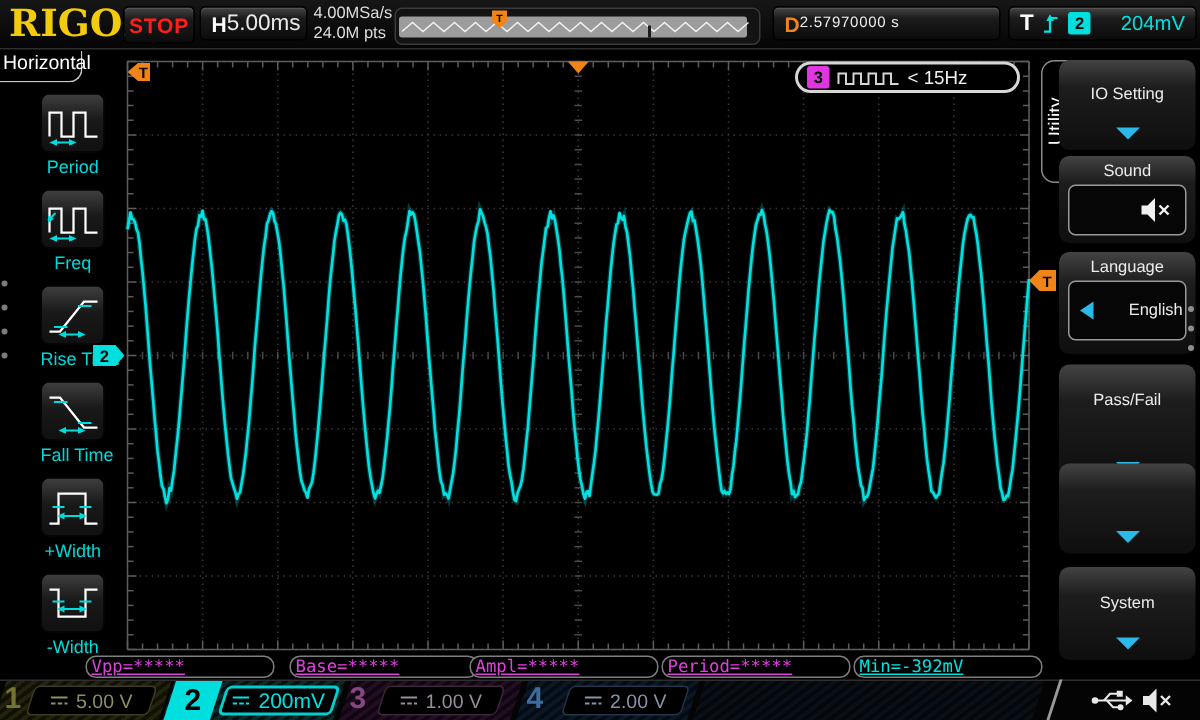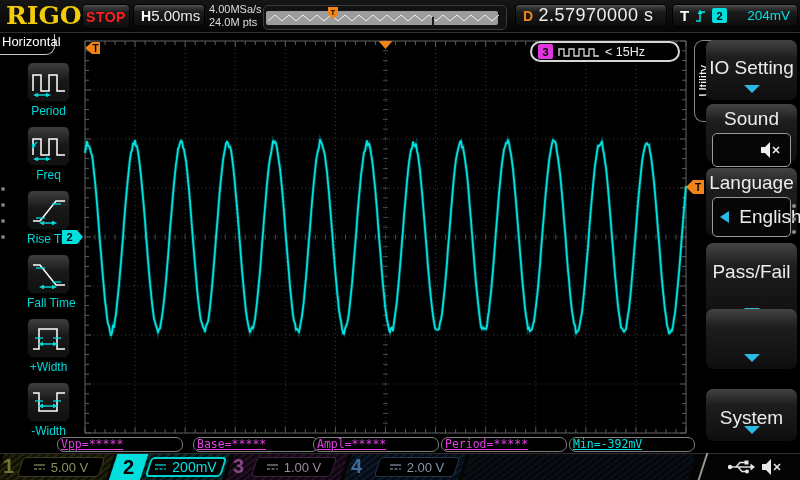--- a/index.html
+++ b/index.html
@@ -13,42 +13,42 @@
   .tb-badge{background:linear-gradient(180deg,#454545,#1b1b1b 35%,#0c0c0c);border:1px solid #000;border-radius:4px;box-shadow:inset 0 1px 0 #555;}
   #stop-btn{left:82px;top:4px;width:46px;height:23px;display:flex;align-items:center;justify-content:center;
             color:#ff1e1e;font-weight:bold;font-size:14px;letter-spacing:.5px;}
   #h-box{left:133px;top:4px;width:72px;height:23px;display:flex;align-items:center;padding:0 7px;box-sizing:border-box;}
   #h-box .hl{color:#fff;font-weight:bold;font-size:14px;}
   #h-box .tv{color:#e9e9e9;font-size:15px;margin-left:auto;}
   #acq{left:209px;top:3px;color:#dedede;font-size:11px;line-height:13px;}
   #preview-box{left:263px;top:5px;width:242px;height:23px;background:#131313;border:1px solid #3a3a3a;border-radius:5px;}
   #d-box{left:515px;top:4px;width:152px;height:23px;display:flex;align-items:center;padding:0 7px;box-sizing:border-box;}
   #d-box .dl{color:#f08418;font-weight:bold;font-size:14px;}
-  #d-box .dv{flex:1;text-align:center;color:#efefef;font-size:18px;letter-spacing:.5px;}
+  #d-box .dv{flex:1;color:#efefef;font-size:10px;letter-spacing:.5px;}
   #t-box{left:672px;top:4px;width:126px;height:23px;display:flex;align-items:center;gap:5px;padding:0 7px;box-sizing:border-box;}
   #t-box .tl{color:#fff;font-weight:bold;font-size:15px;}
   .ch-chip{width:15px;height:15px;border-radius:2px;display:flex;align-items:center;justify-content:center;
            font-size:11px;font-weight:bold;color:#000;}
   #t-box .lv{color:#00e2e2;font-size:13.5px;margin-left:auto;}
 
   
   #lm-header{left:0;top:34px;width:55px;height:21px;color:#fff;font-size:13px;padding-left:2px;
              border-right:1px solid #c9c9c9;border-bottom:1px solid #c9c9c9;border-radius:0 0 9px 0;box-sizing:border-box;}
   .lm-item{position:absolute;left:7px;width:43px;text-align:center;margin-left:20px;}
   .lm-box{width:43px;height:40px;background:linear-gradient(180deg,#3e3e3e,#191919 45%,#101010);
           border:1px solid #050505;border-radius:6px;display:flex;align-items:center;justify-content:center;box-sizing:border-box;}
   .lm-label{display:block;width:max-content;margin:2px auto 0;color:#00d9d9;font-size:12px;}
   .dot{position:absolute;width:4px;height:4px;border-radius:50%;}
 
   
   #utility-tab{left:694px;top:40px;width:18px;height:82px;border:1px solid #8a8a8a;border-right:none;
                border-radius:9px 0 0 9px;display:flex;align-items:center;justify-content:center;box-sizing:border-box;background:#000;}
   #utility-tab span{writing-mode:vertical-rl;transform:rotate(180deg);color:#fff;font-size:13px;}
   .rm-btn{position:absolute;left:706px;width:91px;background:linear-gradient(180deg,#434343,#1d1d1d 30%,#0e0e0e);
-          border-radius:7px;color:#ececec;font-size:19px;text-align:center;box-sizing:border-box;}
+          border-radius:7px;color:#ececec;font-size:11px;text-align:center;box-sizing:border-box;}
   .rm-label{display:block;margin-top:4px;}
   .tri-down{position:absolute;left:50%;transform:translateX(-50%);bottom:7px;width:0;height:0;
             border-left:8px solid transparent;border-right:8px solid transparent;border-top:8px solid #2bb9e8;}
   .rm-inner{margin:3px 6px 0 6px;height:32px;border:1px solid #9a9a9a;border-radius:5px;background:#060606;
             display:flex;align-items:center;justify-content:center;position:relative;padding-left:38px;}
   .tri-left{width:0;height:0;border-top:6px solid transparent;border-bottom:6px solid transparent;border-right:9px solid #2bb9e8;}
 
   
   #freq-badge{left:530px;top:41px;width:150px;height:21px;border:2px solid #d6d6d6;border-radius:11px;background:#000;
               display:flex;align-items:center;gap:5px;padding:0 6px;box-sizing:border-box;z-index:3;}
@@ -588,21 +588,21 @@
   </div>
 </div>
 
 <div class="rm-btn" style="top:243px;height:80px">
   <span class="rm-label" style="margin-top:18px">Pass/Fail</span>
   <div class="tri-down"></div>
 </div>
 <div class="rm-btn" style="top:309px;height:60px">
   <div class="tri-down"></div>
 </div>
-<div class="rm-btn" style="top:389px;height:52px">
+<div class="rm-btn" style="top:378px;height:62px">
   <span class="rm-label" style="margin-top:18px">System</span>
   <div class="tri-down"></div>
 </div>
 <div class="dot" style="left:792px;top:204px;background:#8d8d8d"></div>
 <div class="dot" style="left:792px;top:217px;background:#8d8d8d"></div>
 <div class="dot" style="left:792px;top:230px;background:#8d8d8d"></div>
 
 <div class="meas-cell" style="left: 57px; color: rgb(224, 64, 224);">Vpp=*****</div>
 <div class="meas-cell" style="left: 193px; color: rgb(224, 64, 224);">Base=*****</div>
 <div class="meas-cell" style="left: 313px; color: rgb(224, 64, 224);">Ampl=*****</div>

